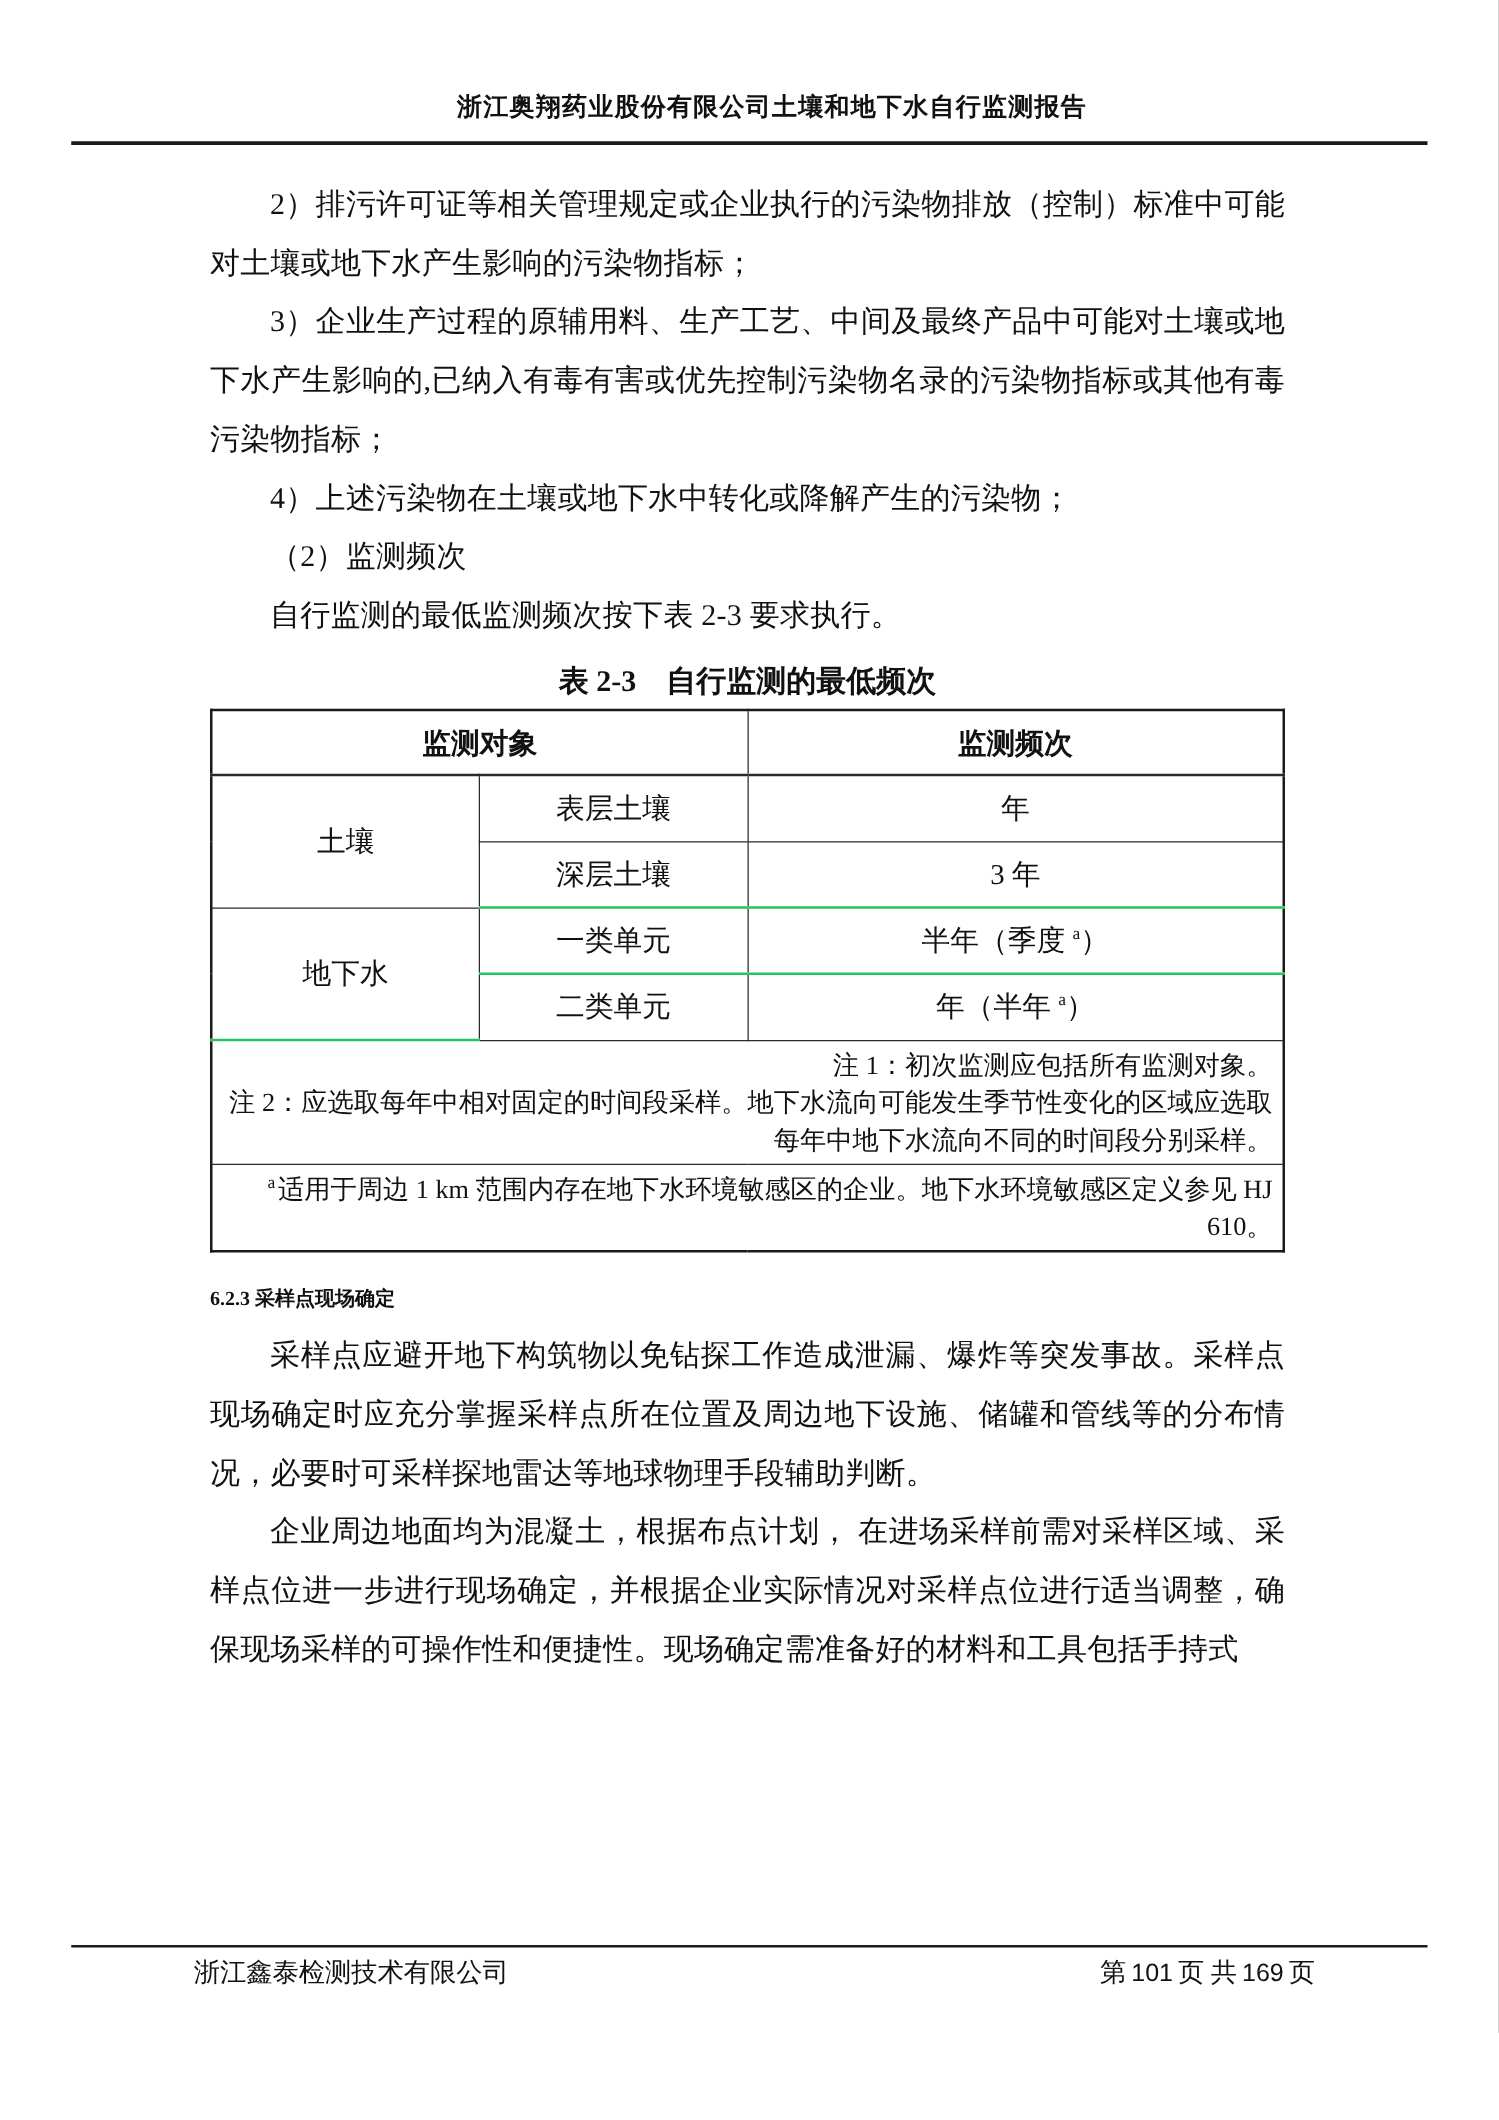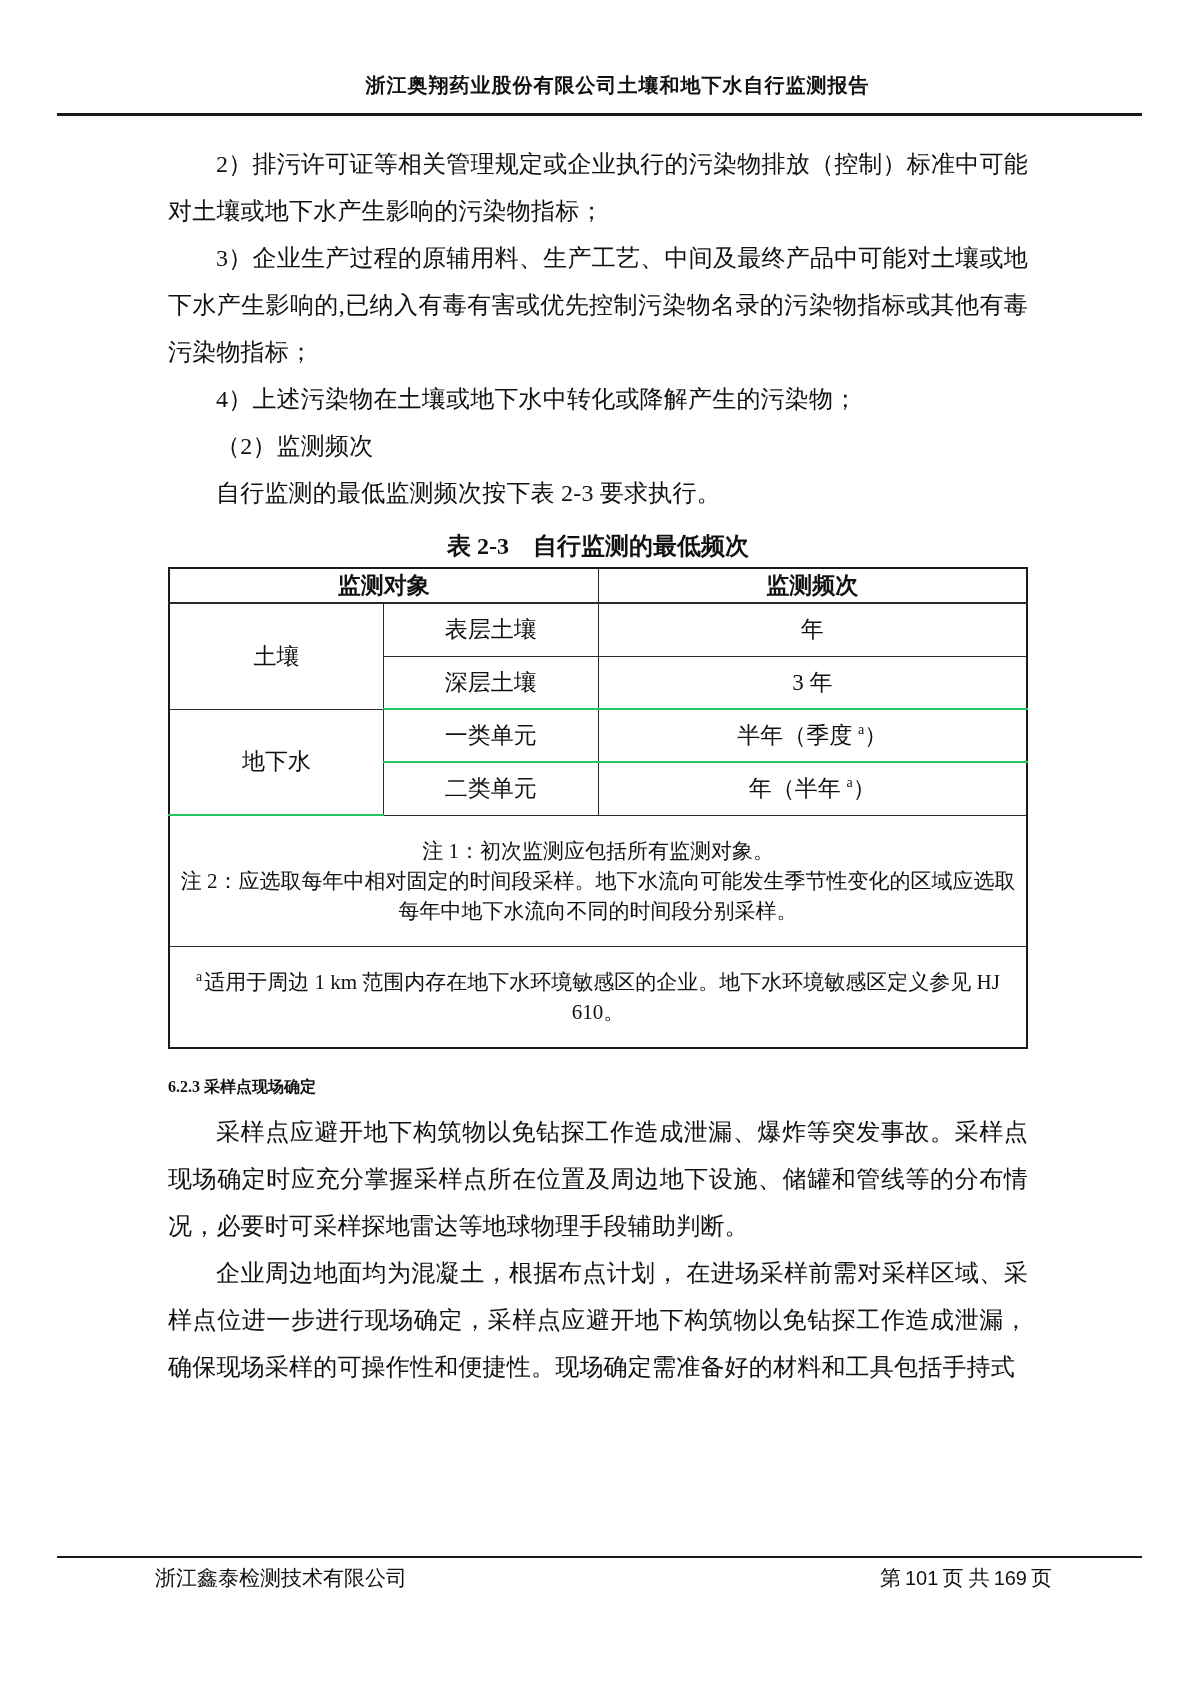--- a/index.html
+++ b/index.html
@@ -60,29 +60,29 @@
   .freq-table col.c2 { width:25%; }
   .freq-table col.c3 { width:50%; }
   .freq-table th, .freq-table td {
     border:1px solid #2a2a2a;
     text-align:center;
     vertical-align:middle;
     font-size:23px;
     font-weight:normal;
     padding:0;
   }
-  .freq-table tr.head-row { height:35px; }
+  .freq-table tr.head-row { height:52px; }
   .freq-table tr.head-row th { font-weight:bold; border-bottom:2px solid #2a2a2a; }
   .freq-table tr.data-row { height:53px; }
   .freq-table tr.thick-bottom td { border-bottom:2px solid #22c55e; }
   .freq-table td.note-cell {
-    text-align:center;
+    text-align:right;
     font-size:21px;
     line-height:30px;
-    padding:20px 8px;
+    padding:4px 8px;
   }
   .freq-table sup { font-size:14px; line-height:0; }
   .freq-table td.note-cell sup { margin-right:2px; }
   
   .section-heading {
     margin:20px 0 4px 0;
     font-size:16px;
     font-weight:bold;
     line-height:36px;
   }
@@ -156,21 +156,21 @@
           </td>
         </tr>
         <tr>
           <td class="note-cell" colspan="3"><sup>a</sup><span>适用于周边 1 km 范围内存在地下水环境敏感区的企业。地下水环境敏感区定义参见 HJ 610。</span></td>
         </tr>
       </tbody>
     </table>
 
     <div class="section-heading">6.2.3 采样点现场确定</div>
     <p class="body">采样点应避开地下构筑物以免钻探工作造成泄漏、爆炸等突发事故。采样点现场确定时应充分掌握采样点所在位置及周边地下设施、储罐和管线等的分布情况，必要时可采样探地雷达等地球物理手段辅助判断。</p>
-    <p class="body">企业周边地面均为混凝土，根据布点计划， 在进场采样前需对采样区域、采样点位进一步进行现场确定，采样点应避开地下构筑物以免钻探工作造成泄漏，确保现场采样的可操作性和便捷性。现场确定需准备好的材料和工具包括手持式</p>
+    <p class="body">企业周边地面均为混凝土，根据布点计划， 在进场采样前需对采样区域、采样点位进一步进行现场确定，并根据企业实际情况对采样点位进行适当调整，确保现场采样的可操作性和便捷性。现场确定需准备好的材料和工具包括手持式</p>
 
   </div>
 
   <div class="page-footer">
     <div class="footer-rule"></div>
     <div class="footer-row">
       <span class="footer-company">浙江鑫泰检测技术有限公司</span>
       <span class="footer-page-info">
         <span>第</span><span class="page-num">101</span><span>页 共</span><span class="page-num">169</span><span>页</span>
       </span>

